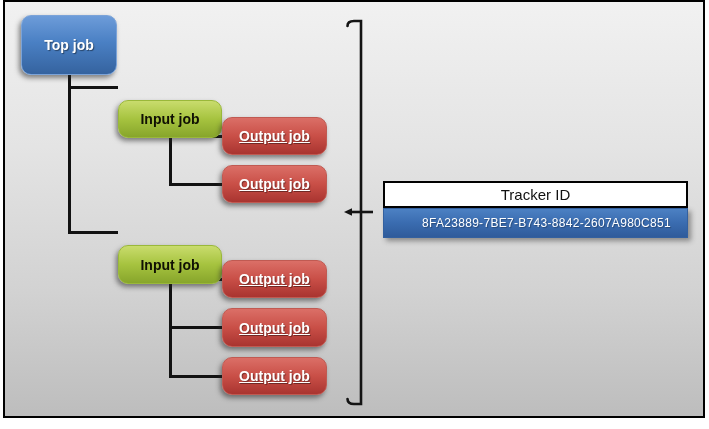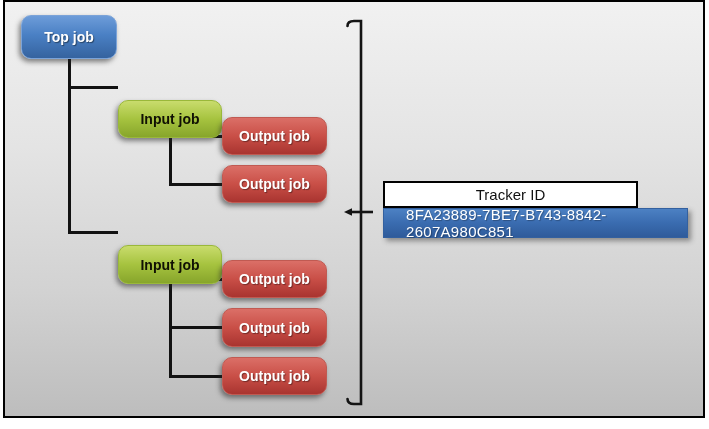--- a/index.html
+++ b/index.html
@@ -32,39 +32,39 @@
   }
   .node-input {
     background: linear-gradient(180deg, #c9dc6d 0%, #a6c33f 50%, #87a52b 100%);
     border: 1px solid #9ab83a;
     color: #101003;
     margin-top: 32px;
   }
   .node-output {
     background: linear-gradient(180deg, #db6f67 0%, #c94f47 50%, #a93430 100%);
     border: 1px solid #c05a52;
-    color: #ffffff; text-shadow: 1px 1px 1px rgba(0,0,0,0.4);
+    color: #ffffff; text-shadow: 1px 1px 1px rgba(0,0,0,0.4); text-decoration: underline;
   }
 
   .line { position: absolute; background: #121212; }
 
   .brace-svg { position: absolute; left: 340px; top: 15px; width: 45px; height: 395px; }
 
   .tracker-header {
-    position: absolute; left: 383px; top: 181px; width: 255px; height: 27px;
+    position: absolute; left: 383px; top: 181px; width: 305px; height: 27px;
     background: #ffffff; border: 2px solid #000000;
     display: flex; align-items: center; justify-content: center;
     color: #111111; font-size: 15px;
   }
   .tracker-value {
     position: absolute; left: 383px; top: 208px; width: 305px; height: 30px;
     background: linear-gradient(180deg, #4c81c3 0%, #3a6cb0 50%, #2f5b9b 100%);
     border: 1px solid #33609f;
     display: flex; align-items: center; justify-content: center;
-    color: #ffffff; font-size: 15px; letter-spacing: 0.3px;
+    color: #ffffff; font-size: 12px; letter-spacing: 0.3px;
     box-shadow: 3px 3px 5px rgba(40,40,40,0.45);
     text-shadow: 1px 1px 1px rgba(0,0,0,0.3);
     padding-left: 22px;
   }
 </style>
 </head>
 <body>
 
 <div class="canvas">
 
@@ -74,21 +74,21 @@
   <div class="line" style="left:68px;  top:86px;  width:50px; height:3px;"></div>
   <div class="line" style="left:68px;  top:231px; width:50px; height:3px;"></div>
   <div class="line" style="left:169px; top:106px; width:3px;  height:80px;"></div>
   <div class="line" style="left:169px; top:135px; width:53px; height:3px;"></div>
   <div class="line" style="left:169px; top:183px; width:53px; height:3px;"></div>
   <div class="line" style="left:169px; top:252px; width:3px;  height:126px;"></div>
   <div class="line" style="left:169px; top:278px; width:53px; height:3px;"></div>
   <div class="line" style="left:169px; top:326px; width:53px; height:3px;"></div>
   <div class="line" style="left:169px; top:375px; width:53px; height:3px;"></div>
 
-  <div class="node node-top" style="left:21px;  top:15px;  width:96px;  height:44px;">
+  <div class="node node-top" style="left:21px;  top:15px;  width:96px;  height:60px;">
     <span>Top job</span>
   </div>
   <div class="node node-input" style="left:118px; top:68px;  width:104px; height:38px;">
     <span>Input job</span>
   </div>
   <div class="node node-output" style="left:222px; top:117px; width:105px; height:38px;">
     <span>Output job</span>
   </div>
   <div class="node node-output" style="left:222px; top:165px; width:105px; height:38px;">
     <span>Output job</span>

